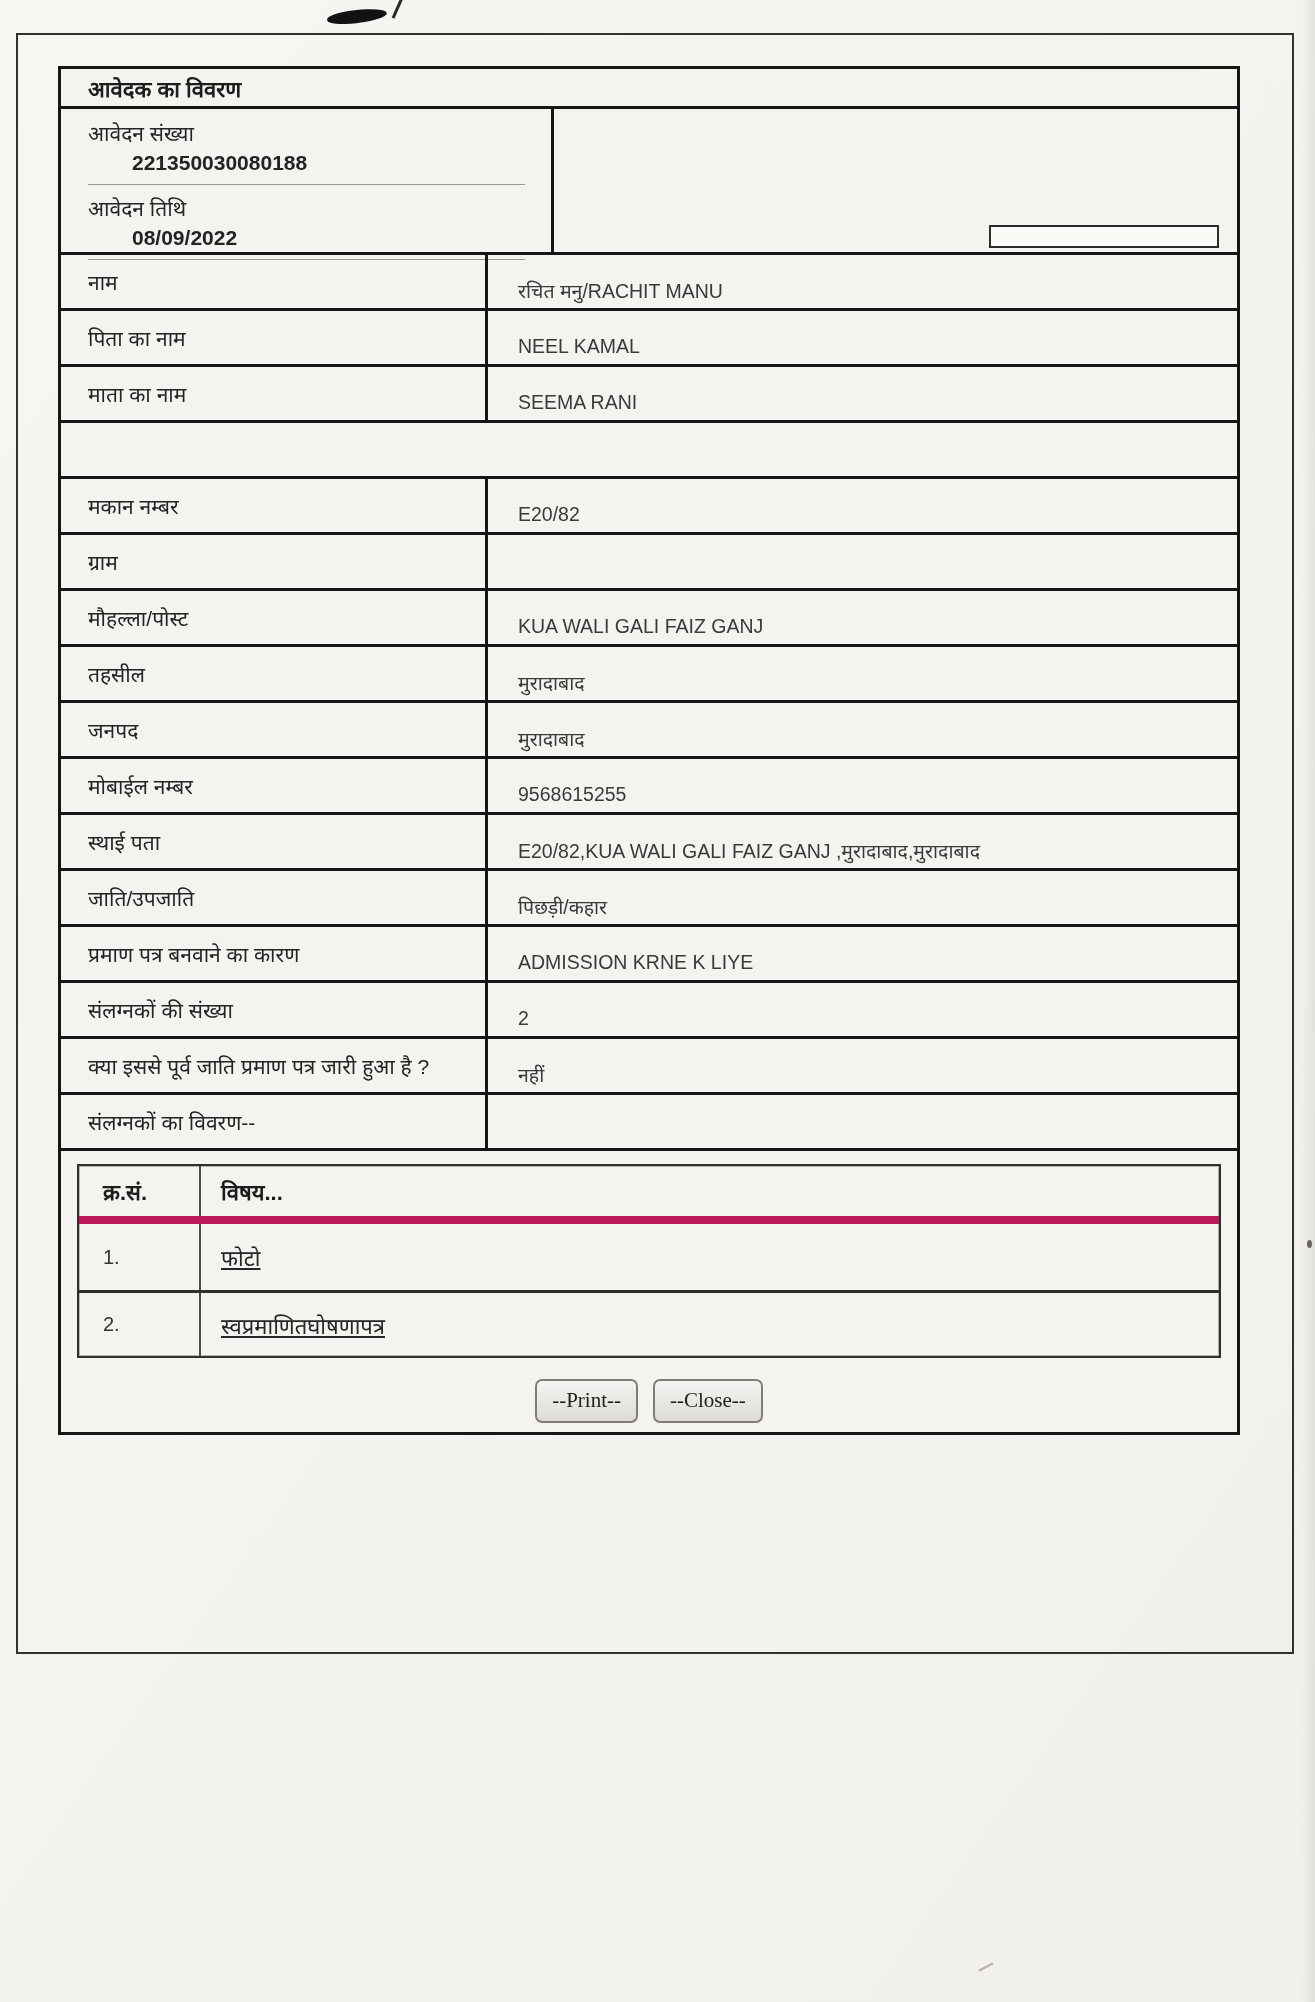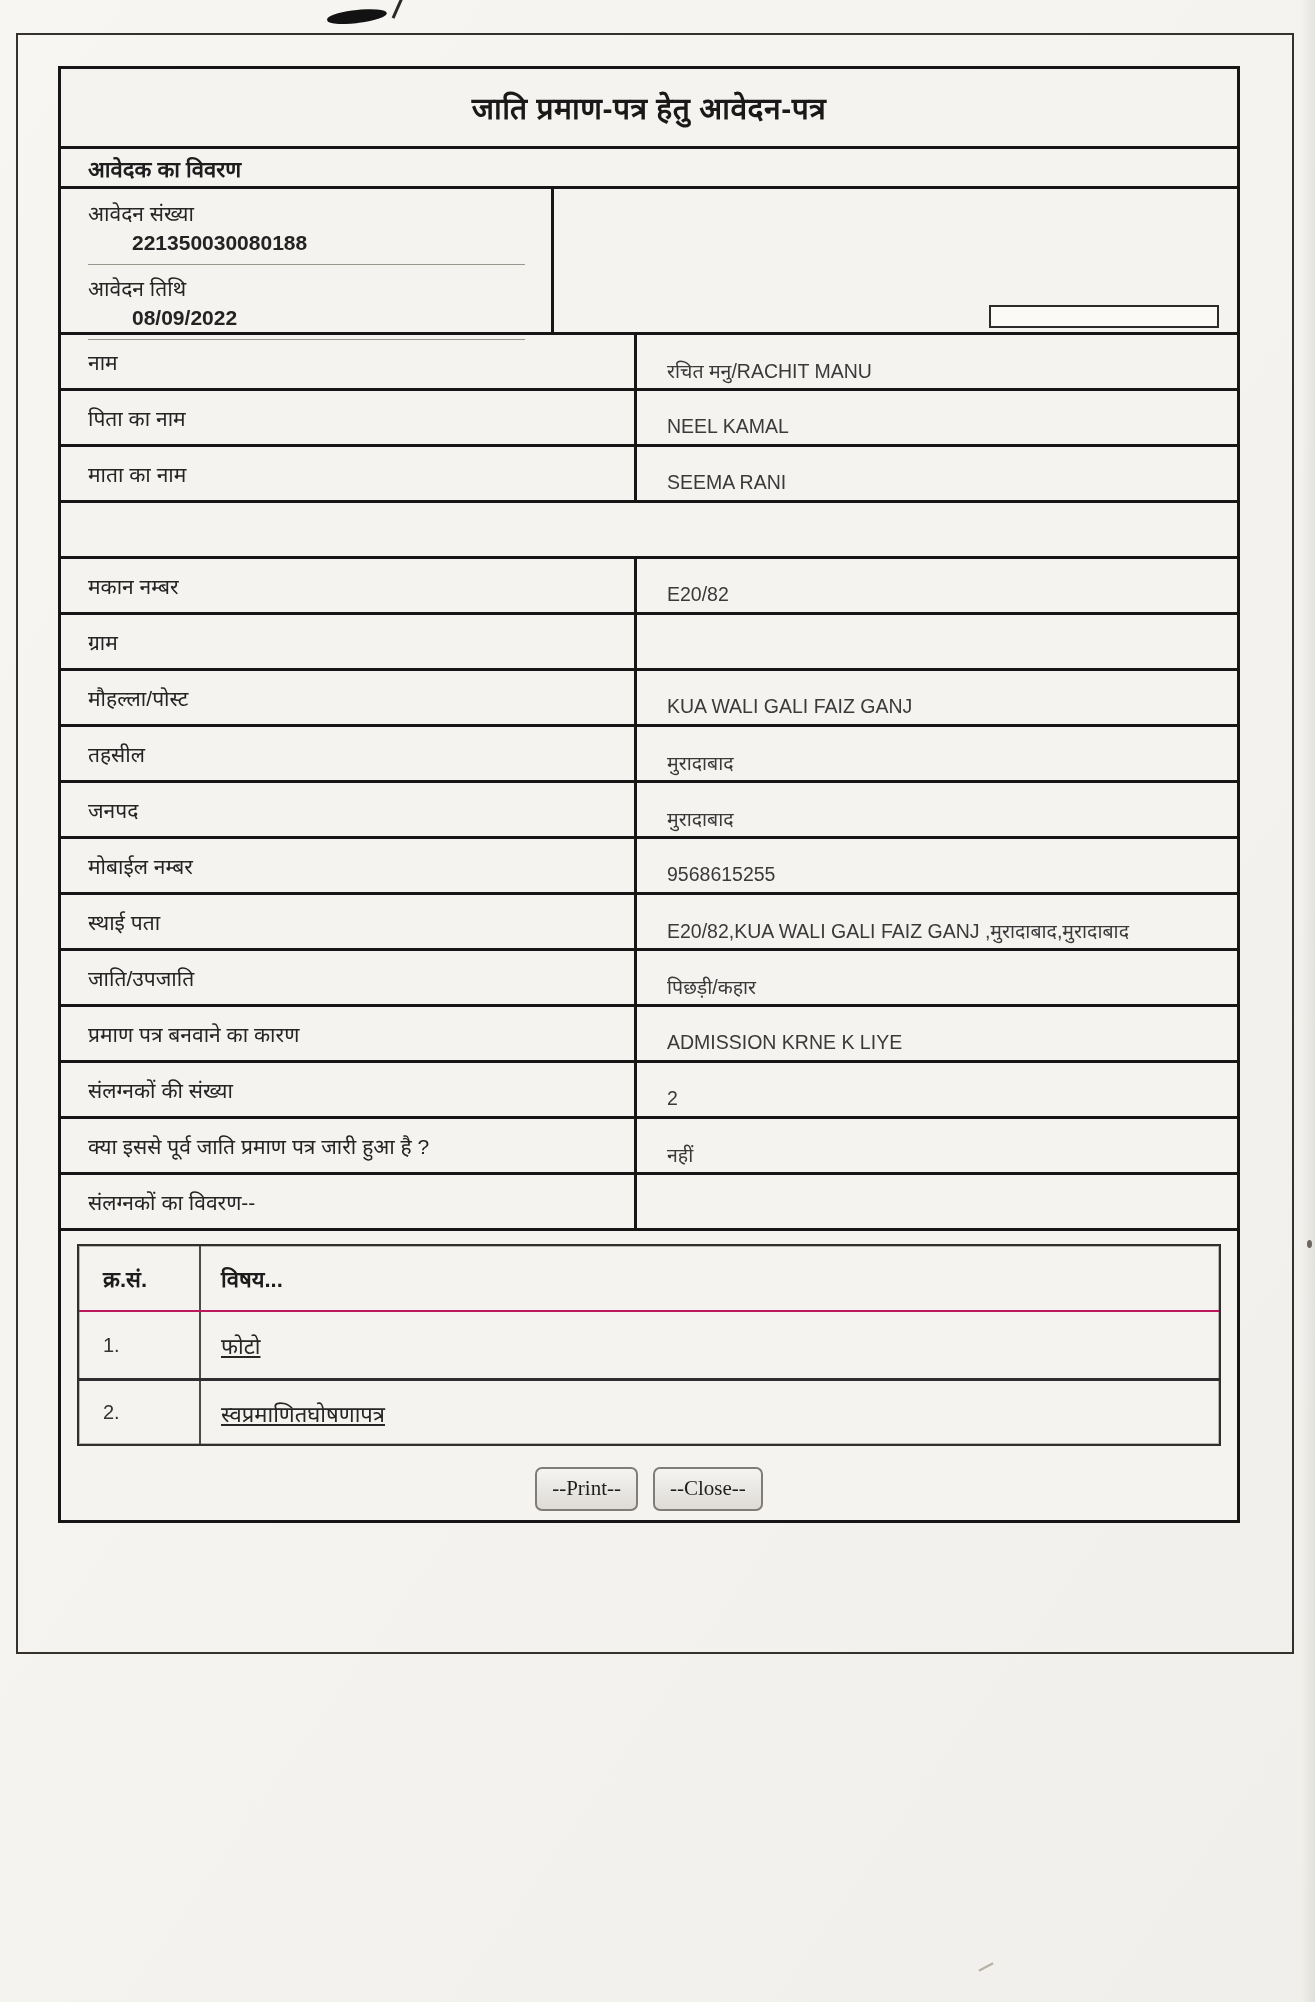--- a/index.html
+++ b/index.html
@@ -25,29 +25,29 @@
     font-size:22px; font-weight:bold; color:#1d1d1d; }
   .first-row { height:146px; }
   .appcell { width:493px; border-right:3px solid #161616; padding:10px 26px 0 27px; }
   .app-label { font-size:21px; color:#252525; }
   .app-value { font-size:21px; font-weight:bold; color:#232323; padding-left:44px; margin-top:4px; }
   .hr-sep { border:none; border-top:1.5px solid #9b978f; margin:9px 0 9px 0; }
   .first-val { flex:1; position:relative; }
   .blank-box { position:absolute; right:18px; bottom:4px; width:230px; height:23px;
     border:2px solid #2b2b2b; background:#fbfaf7; }
   .std { height:56px; }
-  .lbl { width:576px; border-right:3px solid #161616; display:flex; align-items:center;
+  .lbl { width:427px; border-right:3px solid #161616; display:flex; align-items:center;
     padding:0 14px 0 27px; font-size:21px; color:#242424; }
   .val { flex:1; display:flex; align-items:center; padding:17px 12px 0 30px;
     font-size:19.5px; color:#3a3a3a; }
   .bold-label .lbl { font-weight:bold; }
   .attach-cell { border-bottom:none; display:block; padding:13px 16px 12px 16px; }
   .attach-table { border:2px solid #2f2f2f; box-shadow: inset 0 0 0 1px #b9b5ad; }
   .at-row { display:flex; }
-  .at-header { height:66px; border-bottom:2px solid #be185d;text-align:center; }
+  .at-header { height:58px; border-bottom:8px solid #be185d;text-align:center; }
   .at-serial { width:122px; border-right:2px solid #4c4a46; display:flex; align-items:center;
     padding-left:24px; font-size:22px; }
   .at-subject { flex:1; display:flex; align-items:center; padding-left:20px; font-size:22px; }
   .at-header .at-serial, .at-header .at-subject { font-weight:bold; color:#1c1c1c; }
   .at-data { height:66px; }
   .at-data + .at-data { border-top:3px solid #2f2f2f; }
   .at-data .at-serial { font-size:20px; color:#333; border-right:2px solid #4c4a46; }
   .attach-link { color:#262626; text-decoration:underline; cursor:pointer; font-size:22px; }
   .buttons-row { height:62px; border-bottom:none; align-items:center; justify-content:center; gap:15px; }
   .btn {
@@ -74,23 +74,20 @@
 <div class="blob"></div>
 <div class="blob-tail"></div>
 <div class="speck"></div>
 <div class="scratch"></div>
 <div class="edge-shade"></div>
 
 <div class="page-border"></div>
 
 <div class="form-table">
 
-  <div class="t-row title-row">
-    <div class="form-title">जाति प्रमाण-पत्र हेतु आवेदन-पत्र</div>
-  </div>
 
   <div class="t-row section-row">आवेदक का विवरण</div>
 
   <div class="t-row first-row">
     <div class="appcell">
       <div class="app-label">आवेदन संख्या</div>
       <div class="app-value">221350030080188</div>
       <hr class="hr-sep">
       <div class="app-label">आवेदन तिथि</div>
       <div class="app-value">08/09/2022</div>

